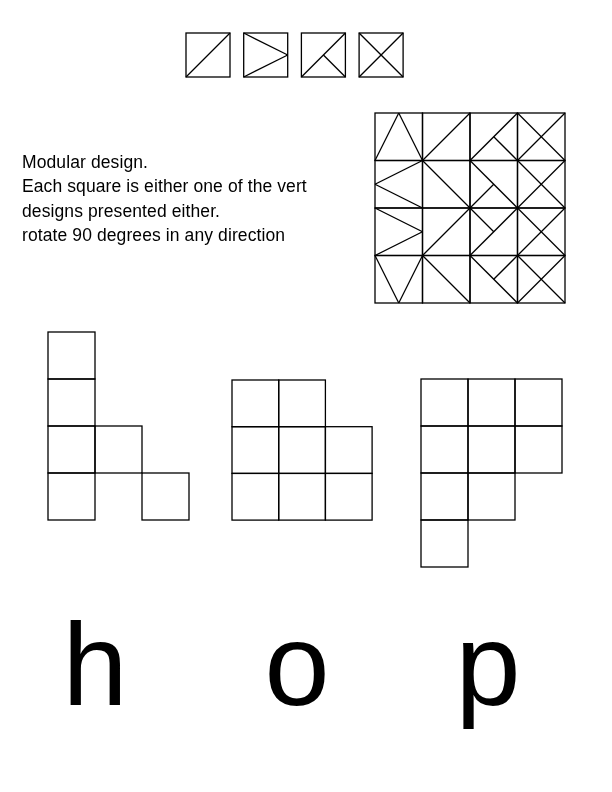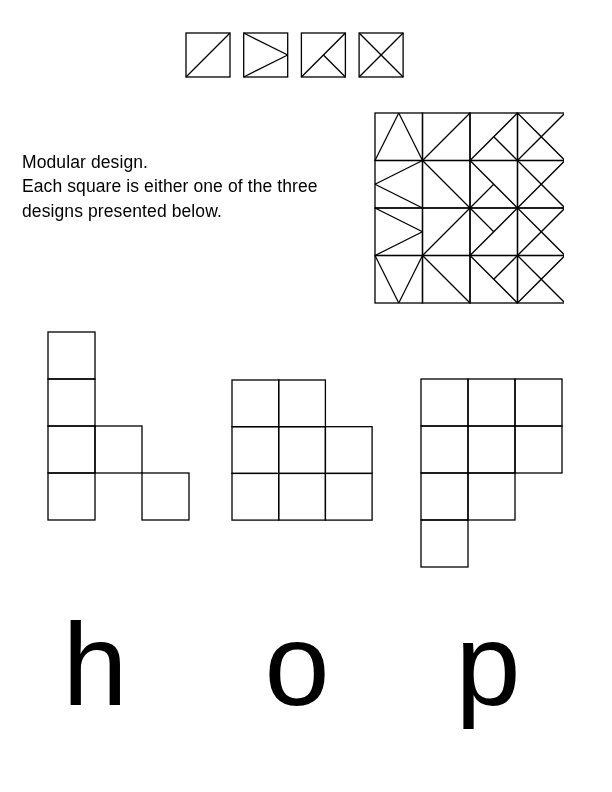--- a/index.html
+++ b/index.html
@@ -1,18 +1,18 @@
 <!DOCTYPE html>
 <html><head>
 <meta charset="utf-8">
 <style>
   html,body{margin:0;padding:0;background:#ffffff;}
   .page{
     position:relative;width:564px;height:792px;background:#ffffff;
-    font-family:"Liberation Sans","DejaVu Sans",sans-serif;overflow:hidden;
+    font-family:"Liberation Sans","DejaVu Sans",sans-serif;overflow:hidden;padding-left:32px;
   }
   #drawing{position:absolute;left:0;top:0;}
   .brief{
     position:absolute;left:22px;top:150px;
     font-size:17.5px;line-height:24.3px;color:#000;letter-spacing:0.1px;
     white-space:nowrap;
   }
   .big-letter{
     position:absolute;top:606px;font-size:117px;line-height:1;color:#000;
     transform:translateX(-50%);
@@ -112,21 +112,22 @@
         <rect x="468" y="426" width="47" height="47" fill="none" stroke="#000000" stroke-width="1.3"></rect>
         <rect x="515" y="426" width="47" height="47" fill="none" stroke="#000000" stroke-width="1.3"></rect>
         <rect x="421" y="473" width="47" height="47" fill="none" stroke="#000000" stroke-width="1.3"></rect>
         <rect x="468" y="473" width="47" height="47" fill="none" stroke="#000000" stroke-width="1.3"></rect>
         <rect x="421" y="520" width="47" height="47" fill="none" stroke="#000000" stroke-width="1.3"></rect>
       </g>
     </svg>
 
   <div class="brief">
     <div>Modular design.</div>
-    <div>Each square is either one of the three</div>
-    <div>designs presented below.</div>
+    <div>Each square is either one of the vert</div>
+    <div>designs presented either.</div>
+    <div>rotate 90 degrees in any direction</div>
   </div>
 
   <span class="big-letter" id="big-letter-h">h</span>
   <span class="big-letter" id="big-letter-o">o</span>
   <span class="big-letter" id="big-letter-p">p</span>
 
 </div>
 
 </body></html>

